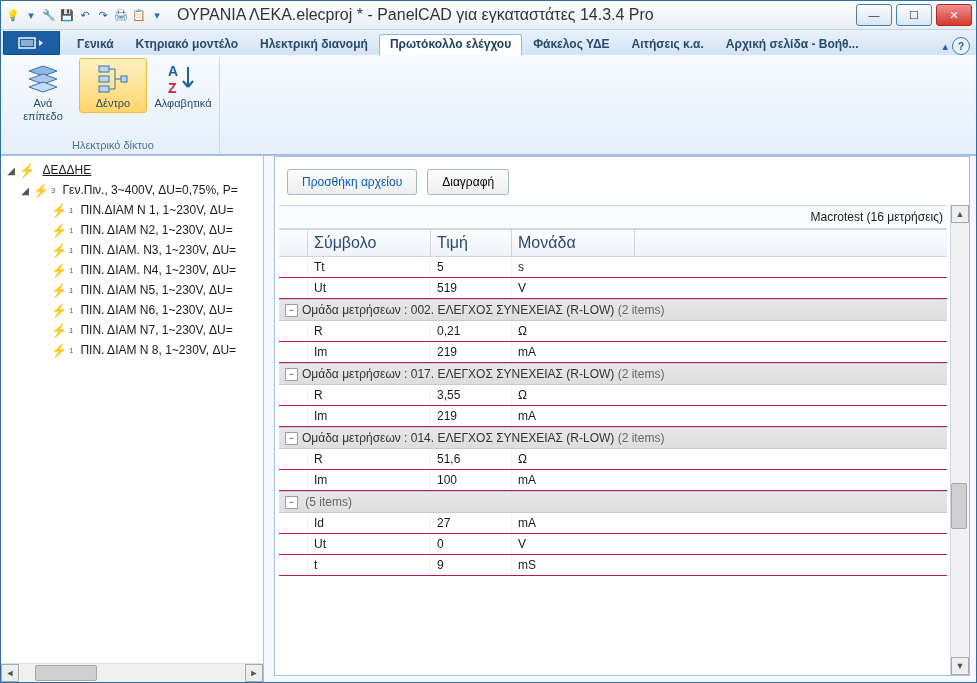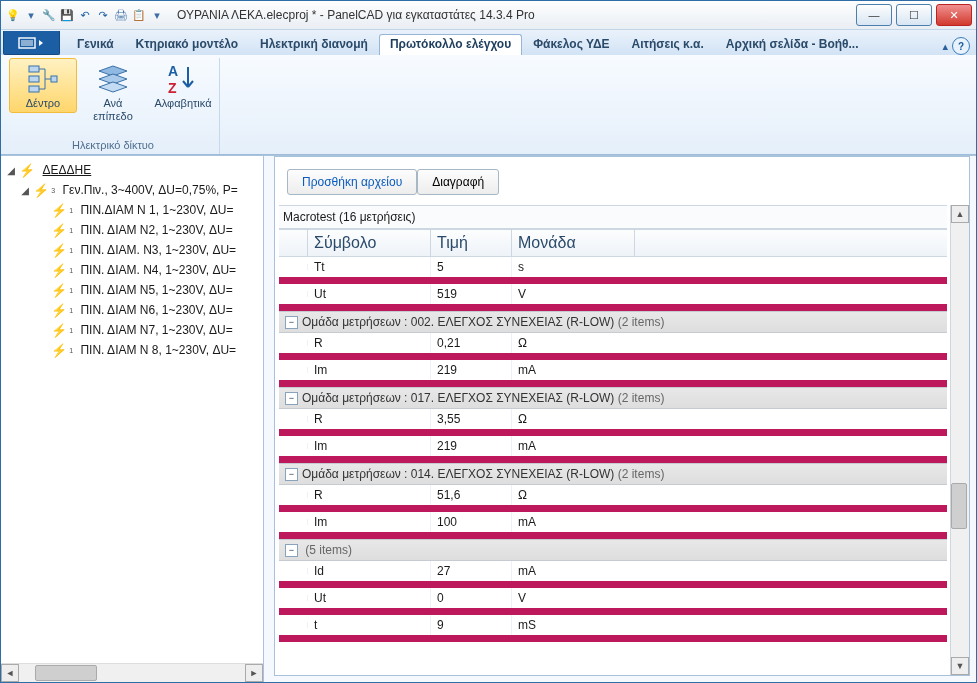--- a/index.html
+++ b/index.html
@@ -1,21 +1,21 @@
 <!DOCTYPE html>
 <html><head>
 <meta charset="utf-8">
 <style>
   html,body{margin:0;padding:0;height:100%;font-family:"Segoe UI",Tahoma,Arial,sans-serif;font-size:12px;color:#1a1a1a;background:#fff;overflow:hidden}
   .window{width:977px;height:683px;border:1px solid #2f6da7;background:#fff;display:flex;flex-direction:column;box-sizing:border-box}
   
   .titlebar{height:28px;background:linear-gradient(#fefefe,#e9eef4);border-bottom:1px solid #c2d5e6;display:flex;align-items:center;gap:4px;padding:0 4px}
   .tb-icons{display:flex;gap:2px;align-items:center}
   .tb-icon{width:16px;height:16px;display:inline-flex;align-items:center;justify-content:center;font-size:11px;color:#3b6ea5}
-  .title-text{flex:1;font-size:12px;color:#333;white-space:nowrap;overflow:hidden;margin-left:8px}
+  .title-text{flex:1;font-size:16px;color:#333;white-space:nowrap;overflow:hidden;margin-left:8px}
   .win-buttons{display:flex;gap:4px}
   .win-btn{width:34px;height:20px;border:1px solid #4d7fad;border-radius:3px;background:linear-gradient(#fdfdfd,#d8e6f3);display:flex;align-items:center;justify-content:center;font-size:11px;color:#333}
   .win-close{background:linear-gradient(#f09090,#d13a2d);color:#fff;border-color:#b22}
   
   .tabstrip{height:25px;background:linear-gradient(#eaf2fb,#d2e3f5);display:flex;align-items:flex-end;padding-left:2px}
   .app-btn{width:55px;height:23px;background:#1b5ea3;border-radius:0 0 2px 2px;display:flex;align-items:center;justify-content:center;border:1px solid #134a82;border-top:none;margin-right:6px}
   .app-btn svg{fill:#fff}
   .rtab{padding:2px 10px 4px;font-size:12px;color:#2a4a6a;border:1px solid transparent;border-bottom:none;cursor:default}
   .rtab.active{background:#fff;border-color:#97b6d6;border-radius:3px 3px 0 0;color:#1d3d5d}
   .tabstrip-right{margin-left:auto;display:flex;align-items:center;padding-right:6px;gap:4px}
@@ -41,34 +41,34 @@
   .tree-hscroll{height:18px;border-top:1px solid #ddd;background:#f0f0f0;display:flex;align-items:center}
   .hsbar{height:14px;margin:0 16px;flex:0 0 60px;background:#cfcfcf;border:1px solid #aaa;border-radius:2px}
   .hsbtn{width:16px;height:16px;border:1px solid #aaa;background:#eee;display:flex;align-items:center;justify-content:center;font-size:9px;color:#555}
   
   .workpane{flex:1;display:flex;flex-direction:column;background:#f5f8fc;overflow:hidden}
   .inner-tabs{display:flex;gap:0;padding:4px 0 0 30px;background:linear-gradient(#e9f2fb,#f5f8fc);position:relative}
   .itab{padding:3px 12px 4px;border:1px solid #a8c2db;border-bottom:none;background:#f2f7fc;font-size:12px;color:#2a4a6a;margin-right:-1px;border-radius:3px 3px 0 0;position:relative}
   .itab.active{background:#fff;z-index:2;border-bottom:1px solid #fff;margin-bottom:-1px}
   .tab-underline{height:1px;background:#a8c2db;margin:0 6px 0 10px}
   .tabpage{flex:1;background:#fff;margin:0 6px 6px 10px;border:1px solid #a8c2db;border-top:none;overflow:hidden;display:flex;flex-direction:column}
-  .toolbar-row{padding:12px 12px 10px;display:flex;}
+  .toolbar-row{padding:12px 12px 10px;display:flex;gap:10px}
   .btn{padding:5px 14px;border:1px solid #a8b7c5;border-radius:3px;background:linear-gradient(#fdfdfd,#ededed);font-size:12px}
   .btn.primary{color:#0a5bbf}
   .grid-wrap{flex:1;overflow:hidden;display:flex;flex-direction:column;border-top:none;position:relative}
-  .grid-title{text-align:left;padding:4px;border:1px solid #ccd7e1;border-left:none;border-right:none;background:#f9fbfd;margin:0 22px 0 4px}
+  .grid-title{text-align:right;padding:4px;border:1px solid #ccd7e1;border-left:none;border-right:none;background:#f9fbfd;margin:0 22px 0 4px}
   .grid{border-top:1px solid #ccd7e1;margin:0 22px 0 4px}
   .ghead{display:flex;background:linear-gradient(#fcfdfe,#eef3f8);border-bottom:1px solid #ccd7e1}
   .gh{padding:4px 6px;border-right:1px solid #ccd7e1;font-size:16px;color:#2a4a6a}
   .col-exp{width:16px;flex:none}
   .col-sym{width:110px;flex:none}
   .col-val{width:68px;flex:none}
   .col-unit{width:110px;flex:none}
   .gbody{background:#fff;font-size:12px}
-  .grow{display:flex;border-bottom:7px solid #be185d;align-items:center}
+  .grow{display:flex;border-bottom:1px solid #be185d;}
   .gc{padding:3px 6px;border-right:1px solid #eef2f6}
   .group-row{display:flex;align-items:center;background:linear-gradient(#e8e8e8,#dedede);border-top:1px solid #c6cbd1;border-bottom:1px solid #c6cbd1;padding:3px 2px;color:#333}
   .exp-box{width:11px;height:11px;border:1px solid #8aa3bc;display:flex;align-items:center;justify-content:center;font-size:9px;line-height:9px;background:#fff;color:#234;margin:0 4px}
   .it-count{color:#666}
   .vscroll{position:absolute;right:0;top:0;bottom:0;width:18px;border-left:1px solid #ccd7e1;background:#f0f0f0;display:flex;flex-direction:column;align-items:center}
   .vs-btn{width:16px;height:16px;border:1px solid #aaa;background:#eee;font-size:9px;color:#555;display:flex;align-items:center;justify-content:center}
   .vs-thumb{width:14px;height:44px;background:#cfcfcf;border:1px solid #aaa;border-radius:2px;margin-top:260px}
 </style>
 </head>
 <body>
@@ -116,41 +116,41 @@
       </div>
     <div class="tabstrip-right">
       <span style="color:#2a60a0;font-size:11px">▴</span>
       <span class="help-icon">?</span>
     </div>
   </div>
 
   <div class="ribbon">
     <div class="ribbon-group">
       <div class="rg-items">
+        <div class="rbtn">
+          <div class="rbtn-icon">
+            <svg width="34" height="30" viewBox="0 0 34 30">
+                <path d="M3 7l14-5 14 5-14 5z" fill="#8fb8e2" stroke="#3b72a8"></path>
+                <path d="M3 15l14-5 14 5-14 5z" fill="#a9caea" stroke="#3b72a8"></path>
+                <path d="M3 23l14-5 14 5-14 5z" fill="#c3dcf3" stroke="#3b72a8"></path>
+              </svg>
+          </div>
+          <div class="rbtn-label"><span>Ανά</span><br><span>επίπεδο</span></div>
+        </div>
         <div class="rbtn active">
           <div class="rbtn-icon">
             <svg width="32" height="32" viewBox="0 0 32 32">
                 <rect x="2" y="3" width="10" height="6" fill="#bcd6f0" stroke="#3b72a8"></rect>
                 <rect x="2" y="13" width="10" height="6" fill="#bcd6f0" stroke="#3b72a8"></rect>
                 <rect x="2" y="23" width="10" height="6" fill="#bcd6f0" stroke="#3b72a8"></rect>
                 <path d="M12 6h6v20h-6M18 16h6" fill="none" stroke="#3b72a8"></path>
                 <rect x="24" y="13" width="6" height="6" fill="#bcd6f0" stroke="#3b72a8"></rect>
               </svg>
           </div>
           <div class="rbtn-label">Δέντρο</div>
-        </div>
-        <div class="rbtn">
-          <div class="rbtn-icon">
-            <svg width="34" height="30" viewBox="0 0 34 30">
-                <path d="M3 7l14-5 14 5-14 5z" fill="#8fb8e2" stroke="#3b72a8"></path>
-                <path d="M3 15l14-5 14 5-14 5z" fill="#a9caea" stroke="#3b72a8"></path>
-                <path d="M3 23l14-5 14 5-14 5z" fill="#c3dcf3" stroke="#3b72a8"></path>
-              </svg>
-          </div>
-          <div class="rbtn-label"><span>Ανά</span><br><span>επίπεδο</span></div>
         </div>
         <div class="rbtn">
           <div class="rbtn-icon">
             <svg width="30" height="32" viewBox="0 0 30 32">
                 <text x="0" y="13" font-size="14" font-weight="bold" fill="#1b5ea3">A</text>
                 <text x="0" y="30" font-size="14" font-weight="bold" fill="#c23">Z</text>
                 <path d="M20 4v20m0 0l-5-6m5 6l5-6" fill="none" stroke="#1b5ea3" stroke-width="2"></path>
               </svg>
           </div>
           <div class="rbtn-label">Αλφαβητικά</div>

